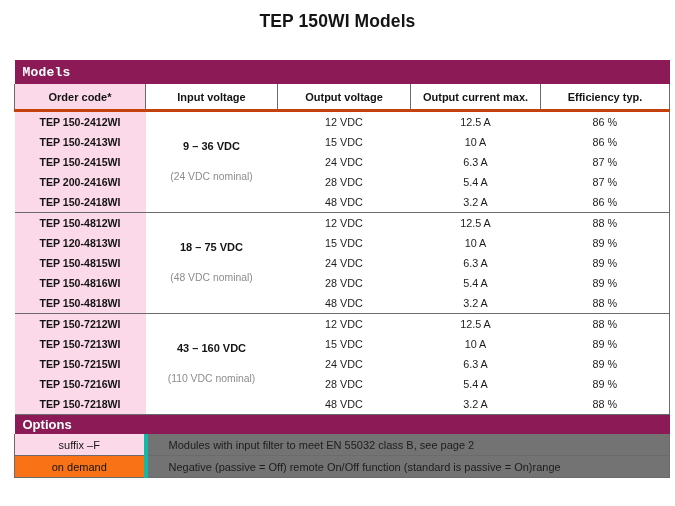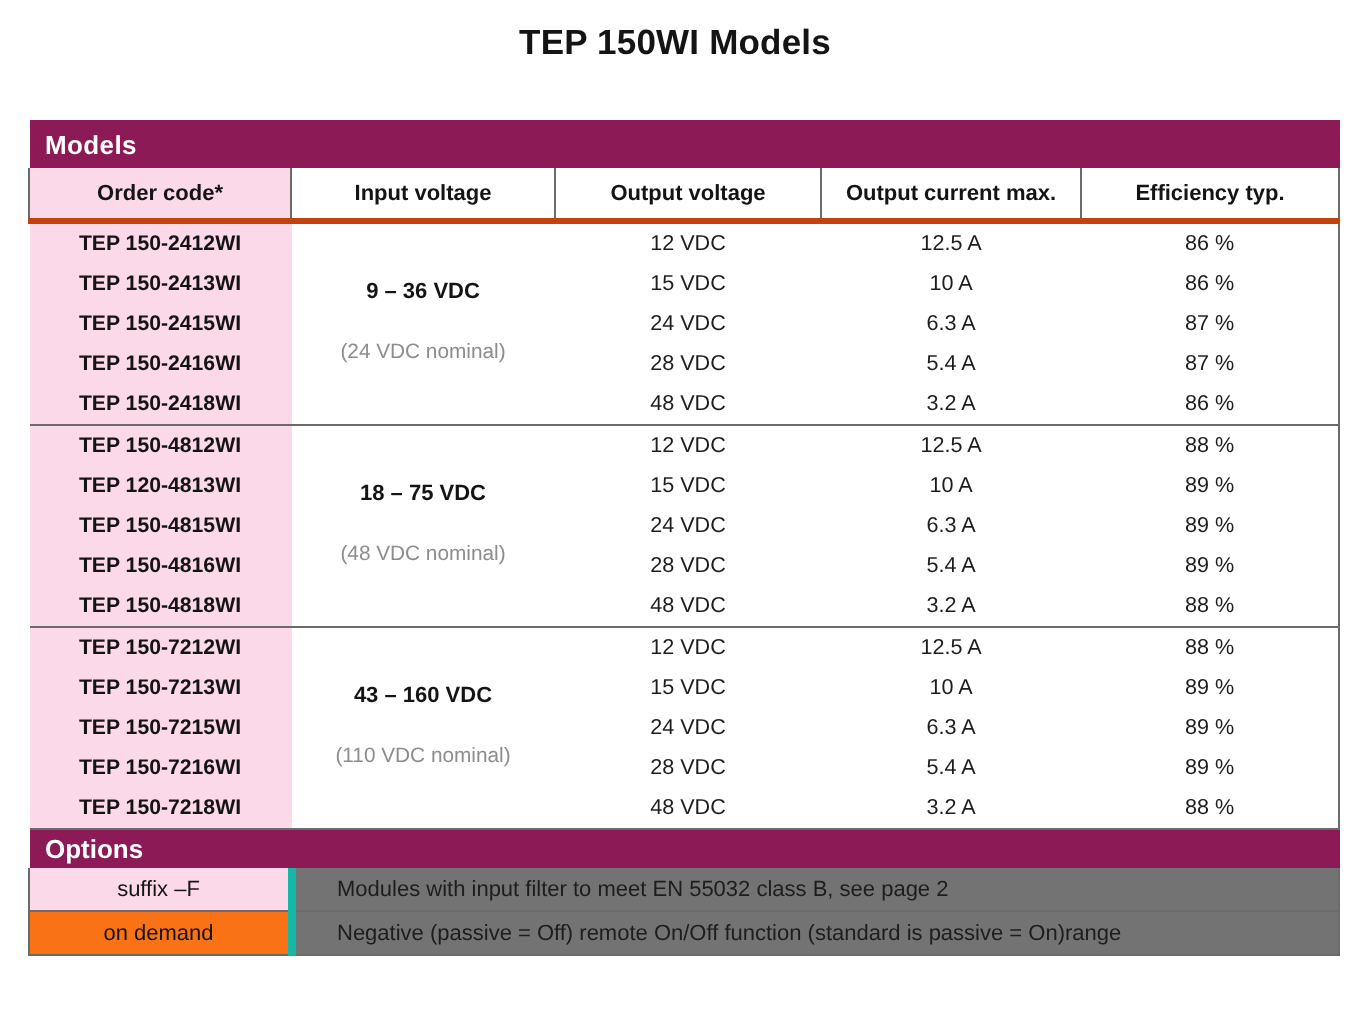--- a/index.html
+++ b/index.html
@@ -67,20 +67,21 @@
 
   
   tr.banner-row td {
     background: #8b1a56;
     color: #ffffff;
     height: 24px;
     font-size: 13px;
     font-weight: bold;
     padding-left: 8px;
     letter-spacing: 0.2px;
+    font-family: Liberation Mono, monospace;
   }
 
   
   tr.colhead td {
     height: 25px;
     text-align: center;
     font-size: 11px;
     font-weight: bold;
     color: #141414;
     border-bottom: 3px solid #c2410c;
@@ -213,21 +214,21 @@
           <td class="val">10 A</td>
           <td class="val last">86 %</td>
         </tr>
         <tr>
           <td class="code">TEP 150-2415WI</td>
           <td class="val">24 VDC</td>
           <td class="val">6.3 A</td>
           <td class="val last">87 %</td>
         </tr>
         <tr>
-          <td class="code">TEP 150-2416WI</td>
+          <td class="code">TEP 200-2416WI</td>
           <td class="val">28 VDC</td>
           <td class="val">5.4 A</td>
           <td class="val last">87 %</td>
         </tr>
         <tr>
           <td class="code">TEP 150-2418WI</td>
           <td class="val">48 VDC</td>
           <td class="val">3.2 A</td>
           <td class="val last">86 %</td>
         </tr>

